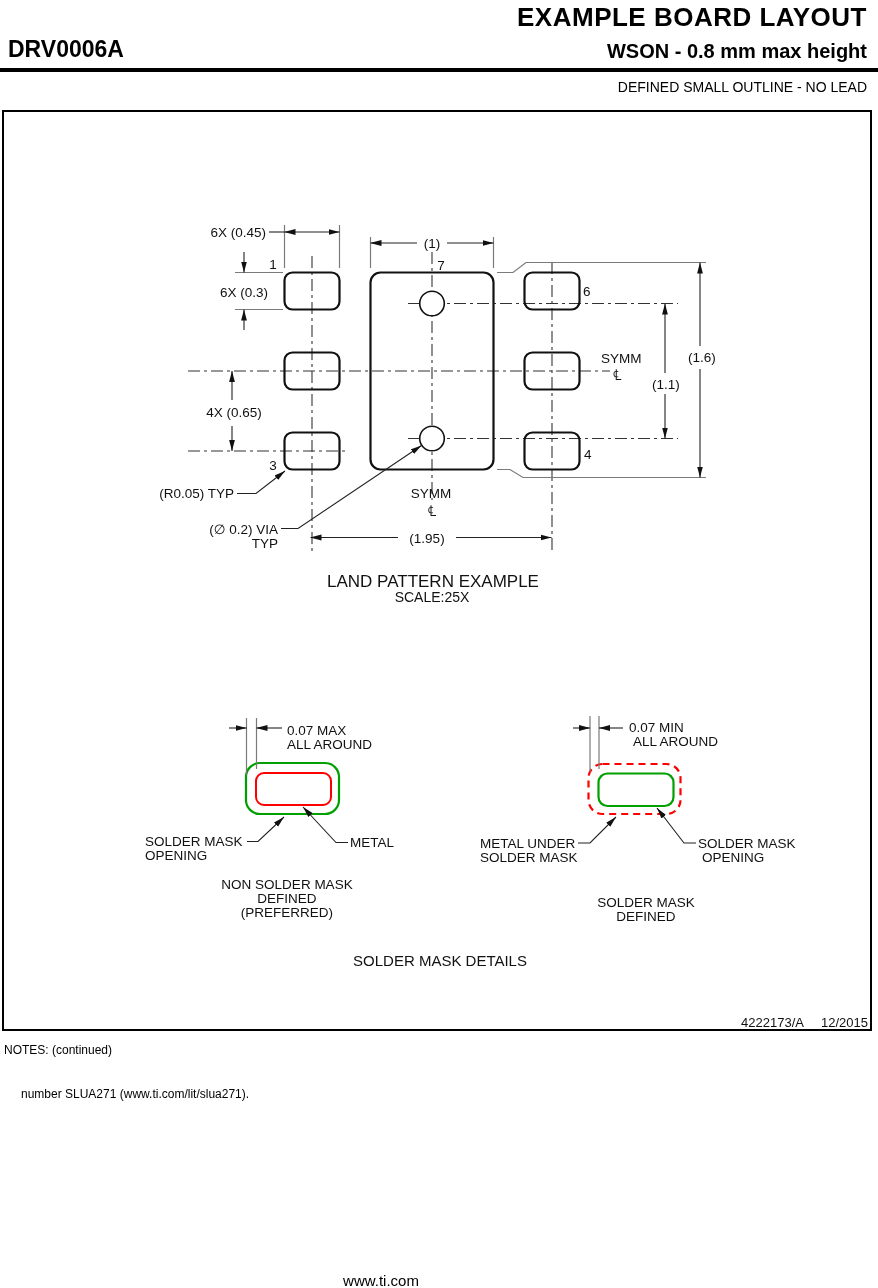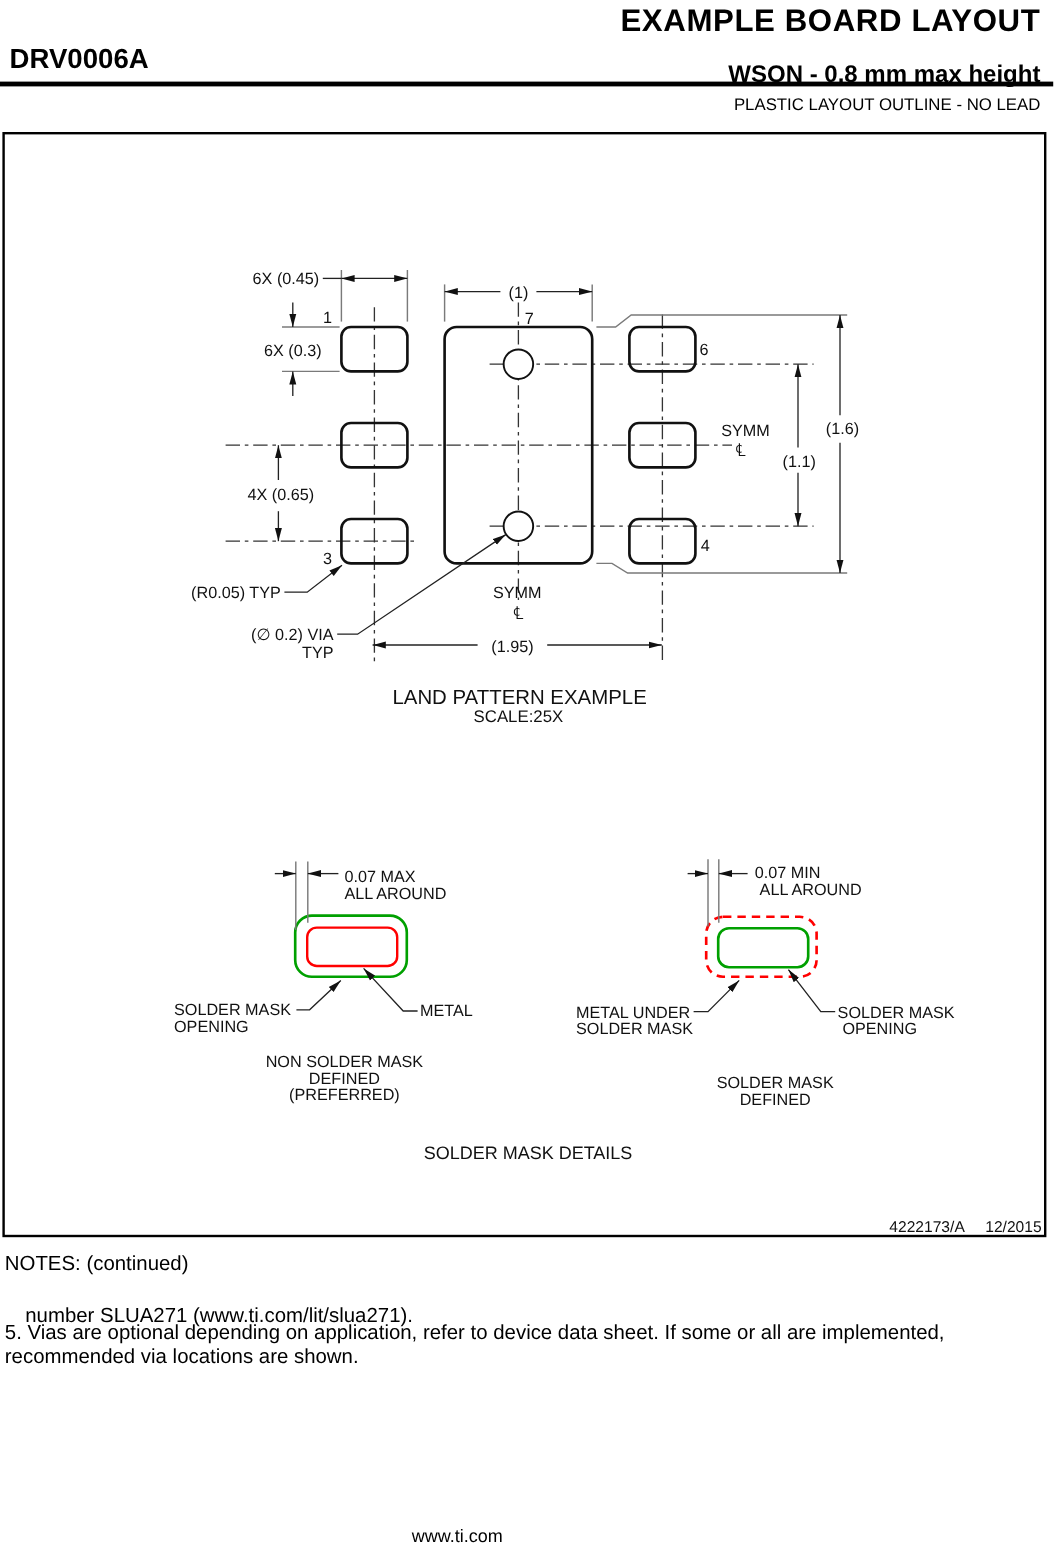--- a/index.html
+++ b/index.html
@@ -1,24 +1,24 @@
 <!DOCTYPE html>
 <html><head>
 <meta charset="utf-8">
 <style>
   html,body{margin:0;padding:0;background:#fff;}
   #page{position:relative;width:878px;height:1288px;background:#ffffff;overflow:hidden;
         font-family:"Liberation Sans",sans-serif;color:#000;}
   .abs{position:absolute;}
   .hdr-title{top:2px;right:11px;font-size:26px;font-weight:bold;letter-spacing:.5px;margin-left:16px;}
   .hdr-part{top:36px;left:8px;font-size:23px;font-weight:bold;text-align:center;}
-  .hdr-pkg{top:51px;right:11px;font-size:20px;font-weight:bold;}
+  .hdr-pkg{top:40px;right:11px;font-size:20px;font-weight:bold;}
   .hdr-rule{top:68px;left:0;width:878px;height:4px;background:#000;}
   .hdr-desc{top:79px;right:11px;font-size:14px;}
-  .notes{font-size:17px;}
+  .notes{font-size:12px;}
   .n-head{top:1043px;left:4px;}
   .n-4a{top:1073px;left:4px;}
   .n-4b{top:1087px;left:21px;text-align:right;}
   .n-5{top:1101px;left:4px;}
   .site{top:1272px;left:0;width:762px;text-align:center;font-size:15px;}
   svg text{font-family:"Liberation Sans",sans-serif;fill:#111;}
   .t{font-size:13.5px;}
   .tt{font-size:17px;}
   .ts{font-size:14px;}
   .tm{font-size:15px;}
@@ -31,21 +31,21 @@
 </style>
 </head>
 <body>
 
 <div id="page">
 
   <div class="abs hdr-title">EXAMPLE BOARD LAYOUT</div>
   <div class="abs hdr-part">DRV0006A</div>
   <div class="abs hdr-pkg">WSON - 0.8 mm max height</div>
   <div class="abs hdr-rule"></div>
-  <div class="abs hdr-desc">PLASTIC LAYOUT OUTLINE - NO LEAD</div>
+  <div class="abs hdr-desc">DEFINED SMALL OUTLINE - NO LEAD</div>
 
   <svg class="abs" style="top:110px;left:0;" width="878" height="922" viewBox="0 110 878 922">
     <defs>
       <marker id="arr" markerUnits="userSpaceOnUse" markerWidth="11" markerHeight="7" refX="11" refY="3.5" orient="auto-start-reverse">
         <path d="M0,0.6 L11,3.5 L0,6.4 z" fill="#111"></path>
       </marker>
     </defs>
 
     <rect x="3" y="111" width="868" height="919" fill="none" stroke="#000" stroke-width="2"></rect>
 
@@ -192,17 +192,16 @@
     </g>
 
     <text class="tm" x="440" y="966" text-anchor="middle">SOLDER MASK DETAILS</text>
 
     <text class="td" x="804" y="1027" text-anchor="end">4222173/A</text>
     <text class="td" x="868" y="1027" text-anchor="end">12/2015</text>
   </svg>
 
   <div class="abs notes n-head">NOTES: (continued)</div>
   <div class="abs notes n-4b">number SLUA271 (www.ti.com/lit/slua271).</div>
-  <div class="abs notes n-5">5. Vias are optional depending on application, refer to device data sheet. If some or all are implemented, recommended via locations are shown.</div>
 
   <div class="abs site">www.ti.com</div>
 
 </div>
 
 </body></html>

